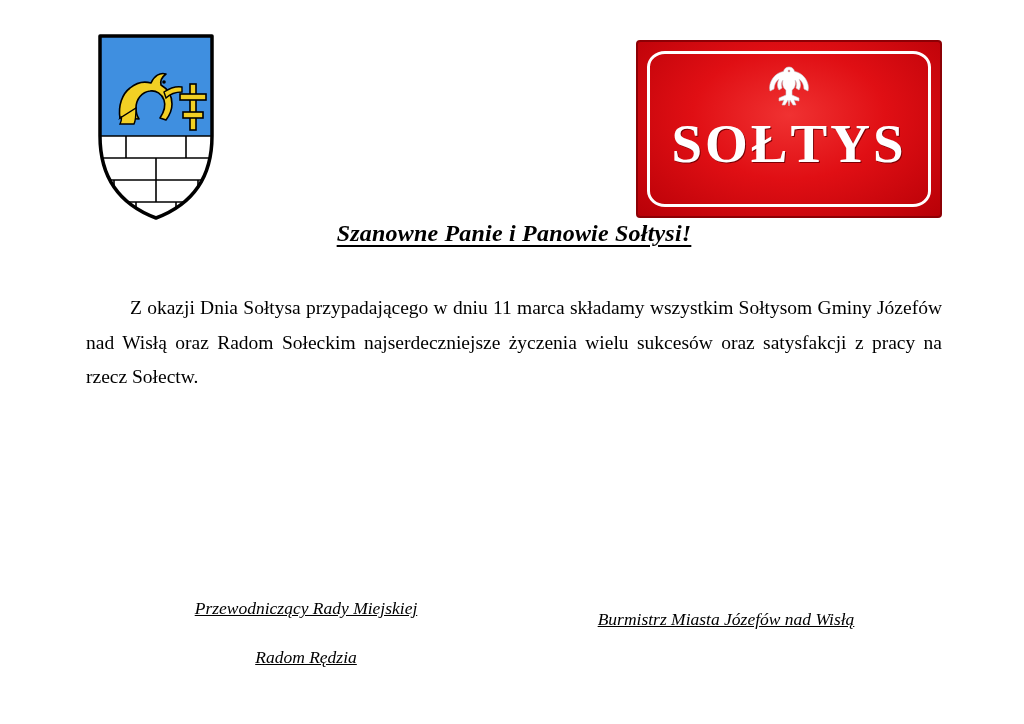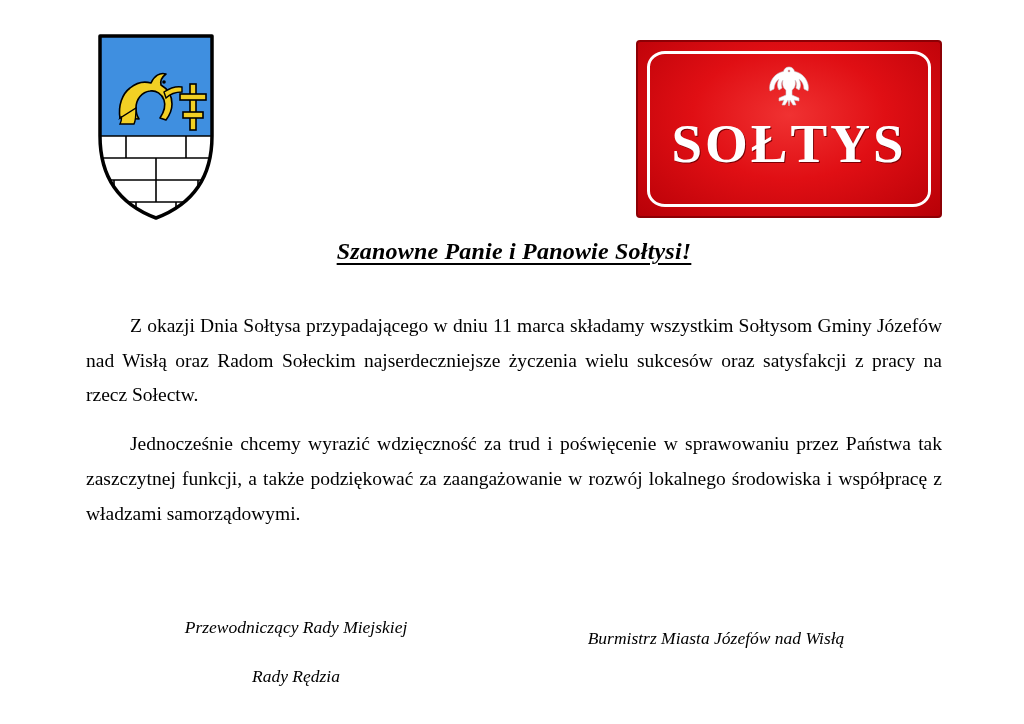--- a/index.html
+++ b/index.html
@@ -86,21 +86,21 @@
     font-size: 55px;
     letter-spacing: 3px;
     line-height: 1;
     text-shadow: 1px 1px 0 #7a0005;
   }
 
   
   .content {
     position: absolute;
     left: 86px;
-    top: 238px;
+    top: 220px;
     width: 856px;
   }
 
   .doc-title {
     text-align: center;
     font-weight: bold;
     font-style: italic;
     font-size: 24px;
     text-decoration: underline;
     text-underline-offset: 4px;
@@ -114,24 +114,25 @@
     text-align: justify;
     text-justify: inter-word;
     margin: 0 0 14px 0;
     text-indent: 44px;
   }
 
   
   .signatures {
     position: absolute;
     left: 86px;
-    top: 617px;
+    top: 598px;
     width: 856px;
     display: flex;
-    justify-content: flex-start;
+    justify-content: flex-end;
+    text-decoration: underline;
   }
   .sig-col {
     width: 420px;
     text-align: center;
     font-style: italic;
     font-size: 17.5px;
     line-height: 1.2;
   }
   .sig-col .role { display: block; margin-bottom: 28px; }
   .sig-col .name { display: block; }
@@ -199,26 +200,25 @@
           </g>
         </svg>
         <div class="soltys-text">SOŁTYS</div>
       </div>
     </div>
   </div>
 
   <div class="content">
     <h1 class="doc-title">Szanowne Panie i Panowie Sołtysi!</h1>
     <p class="para">Z okazji Dnia Sołtysa przypadającego w dniu 11 marca składamy wszystkim Sołtysom Gminy Józefów nad Wisłą oraz Radom Sołeckim najserdeczniejsze życzenia wielu sukcesów oraz satysfakcji z pracy na rzecz Sołectw.</p>
-    <p class="para">Jednocześnie chcemy wyrazić wdzięczność za trud i poświęcenie w sprawowaniu przez Państwa tak zaszczytnej funkcji, a także podziękować za zaangażowanie w rozwój lokalnego środowiska i współpracę z władzami samorządowymi.</p>
   </div>
 
   <div class="signatures">
     <div class="sig-col sig-left">
       <span class="role">Przewodniczący Rady Miejskiej</span>
-      <span class="name">Rady Rędzia</span>
+      <span class="name">Radom Rędzia</span>
     </div>
     <div class="sig-col sig-right">
       <span class="role">Burmistrz Miasta Józefów nad Wisłą</span>
     </div>
   </div>
 
 </div>
 
 </body></html>

